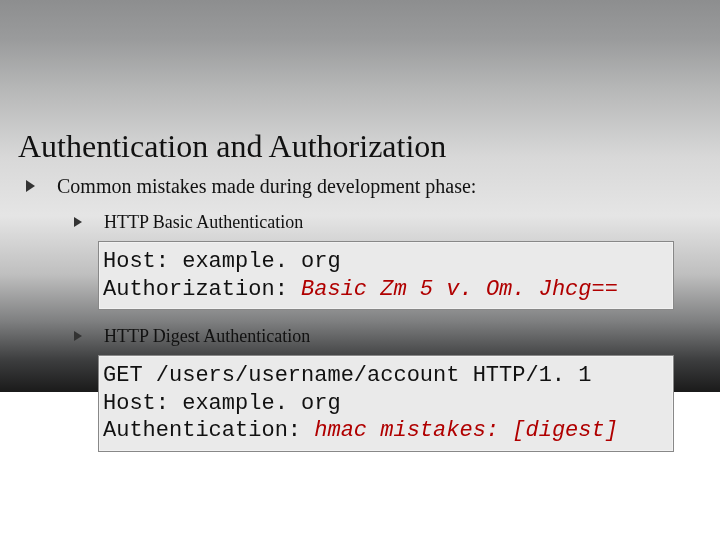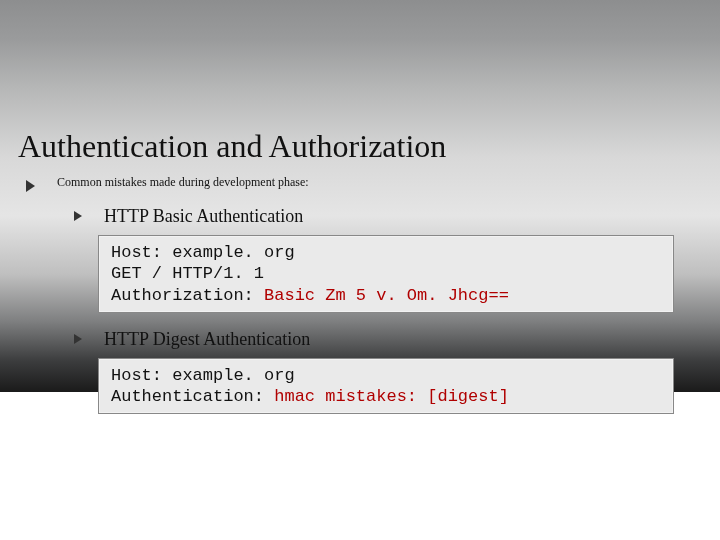--- a/index.html
+++ b/index.html
@@ -54,49 +54,49 @@
     border-top: 5px solid transparent;
     border-bottom: 5px solid transparent;
     border-left: 8px solid #333;
     display: block;
   }
   .l1 {
     margin-left: 26px;
     margin-bottom: 14px;
   }
   .l1 .txt {
-    font-size: 12px;
+    font-size: 20px;
     color: #111;
     margin-left: 22px;
     font-family: Georgia, serif;
   }
   .l2 {
     margin-left: 74px;
     margin-bottom: 8px;
     margin-top: 6px;
   }
   .l2 .txt {
     font-size: 18px;
     color: #111;
     margin-left: 22px;
     font-family: Georgia, serif;
     text-align: right;
   }
   .codebox {
     margin: 4px 46px 16px 98px;
     border: 1px solid #888;
     background: #eaeaea;
-    padding: 6px 10px 6px 12px;
+    padding: 6px 10px 6px 4px;
     font-family: "Courier New", Courier, monospace;
-    font-size: 17px;
+    font-size: 22px;
     line-height: 1.25;
     color: #111;
     box-shadow: 0 0 0 1px rgba(255,255,255,0.4) inset;
   }
-  .code-red { color: #b00000; }
+  .code-red { color: #b00000; font-style: italic; }
 </style>
 </head>
 <body>
 
 <div class="slide">
 
   <h1 class="title">Authentication and Authorization</h1>
 
   <div class="row l1">
     <span class="bullet-tri">
@@ -107,29 +107,29 @@
 
   <div class="row l2">
     <span class="bullet-tri">
         <span class="tri-sm"></span>
       </span>
     <span class="txt">HTTP Basic Authentication</span>
   </div>
 
   <div class="codebox">
     <div>Host: example. org</div>
-    <div>GET / HTTP/1. 1</div>
     <div><span>Authorization: </span><span class="code-red">Basic </span><span class="code-red">Zm 5 v. Om. Jhcg==</span></div>
   </div>
 
   <div class="row l2">
     <span class="bullet-tri">
         <span class="tri-sm"></span>
       </span>
     <span class="txt">HTTP Digest Authentication</span>
   </div>
 
   <div class="codebox">
+    <div>GET /users/username/account HTTP/1. 1</div>
     <div>Host: example. org</div>
     <div><span>Authentication: </span><span class="code-red">hmac </span><span class="code-red">mistakes: [digest]</span></div>
   </div>
 
 </div>
 
 </body></html>

